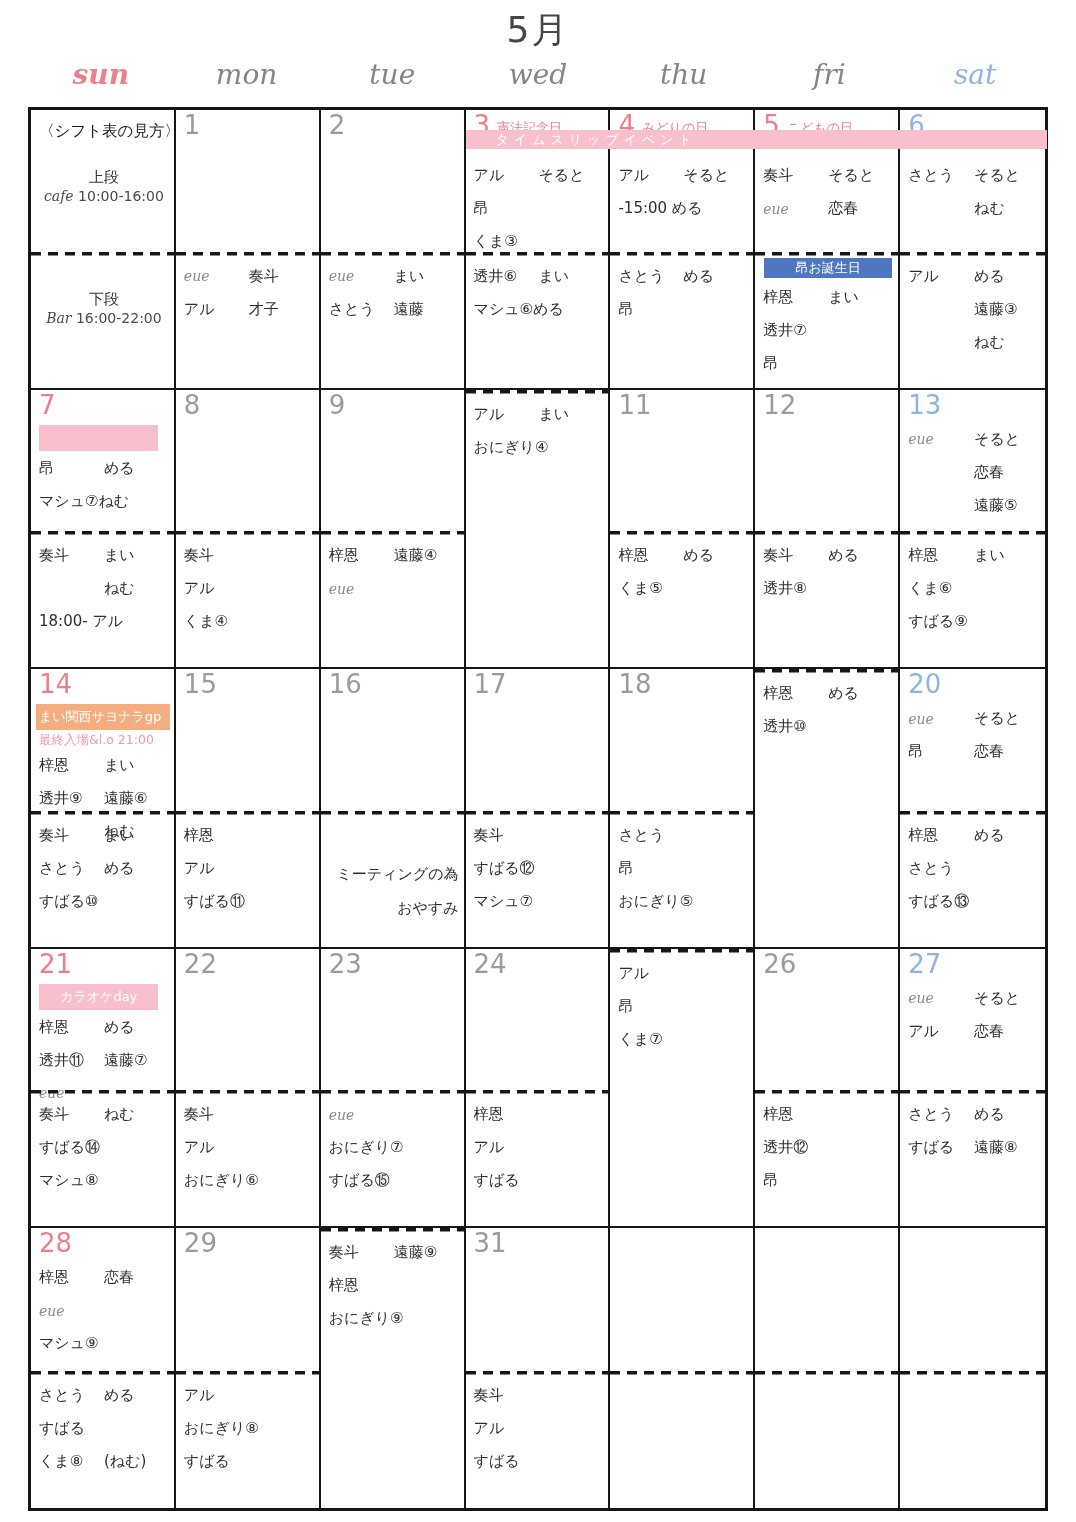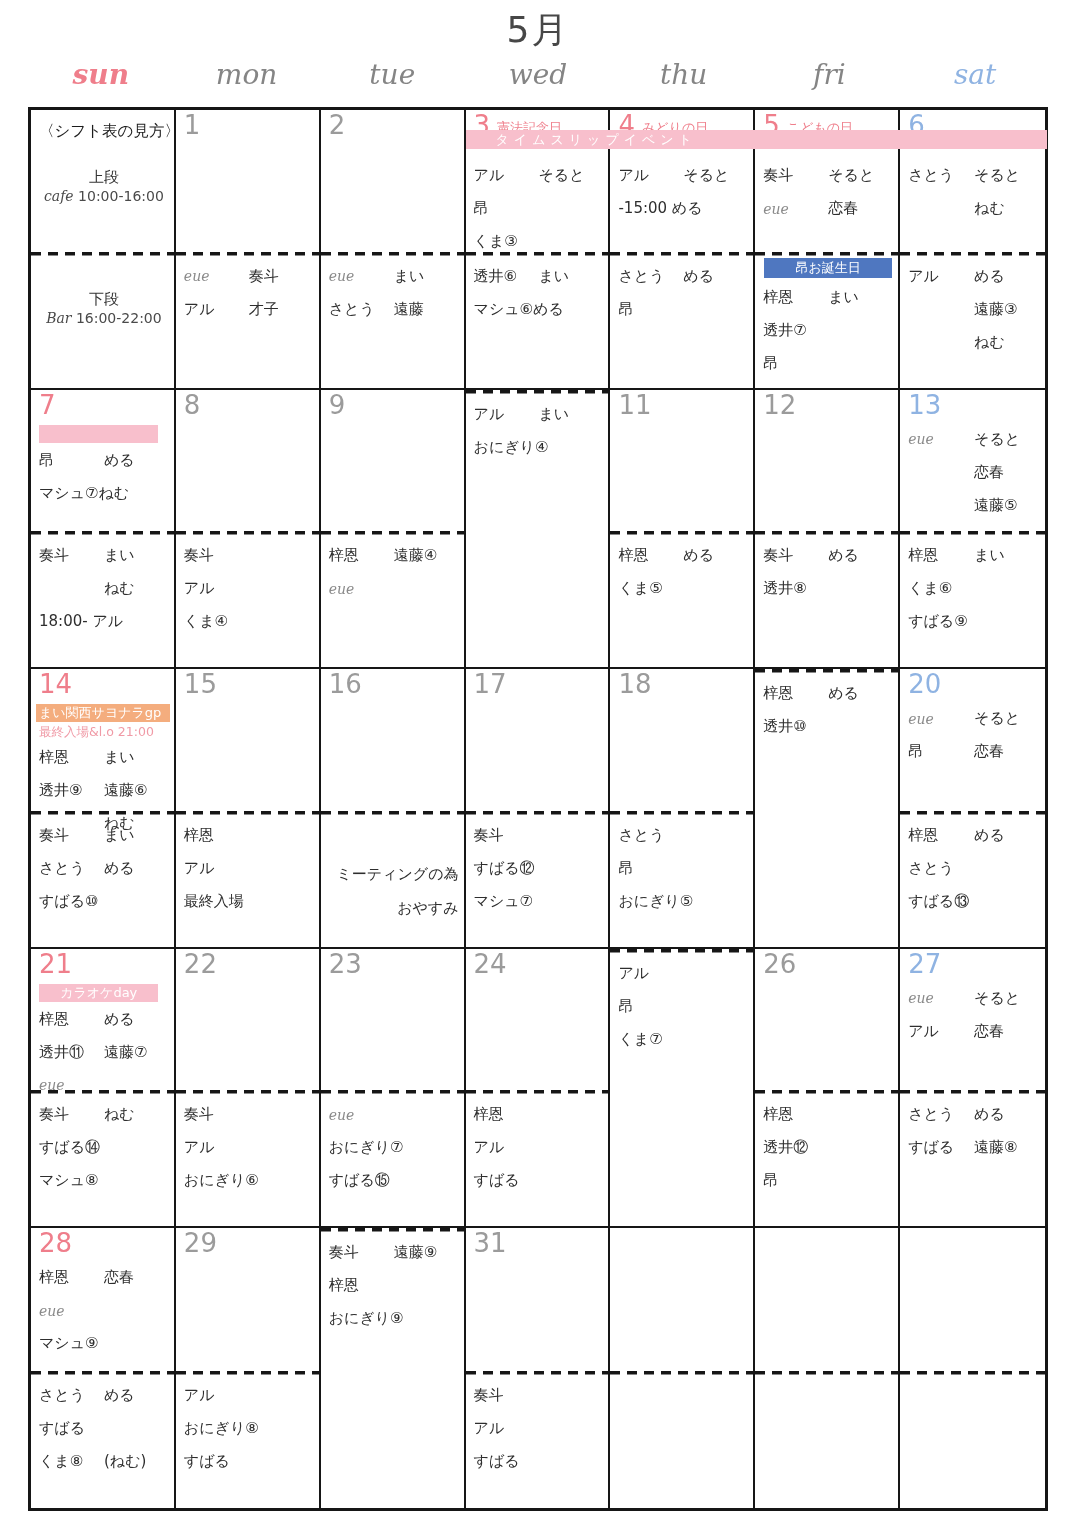--- a/index.html
+++ b/index.html
@@ -30,21 +30,21 @@
   .dnum.r{color:var(--accent-pink,#ef7e8b);}
   .dnum.b{color:var(--sat-blue,#8fb3e2);}
   .holiday{font-size:13px;color:var(--accent-pink,#ef7e8b);margin-top:7px;white-space:nowrap;}
   .lines{font-size:15px;color:#2e2e2e;}
   .lines.pad{margin-top:16px;}
   .line{display:flex;align-items:center;height:33px;}
   .line .l{flex:0 0 50%;white-space:nowrap;}
   .line .r{flex:1;white-space:nowrap;}
   .hand{font-family:"DejaVu Serif",serif;font-style:italic;}
   .eue{color:#8a8a8a;font-size:14px;}
-  .cbanner{height:18px;display:flex;align-items:center;color:#fff;font-size:13px;
+  .cbanner{height:26px;display:flex;align-items:center;color:#fff;font-size:13px;
            margin:2px 0 1px 0;white-space:nowrap;overflow:hidden;}
   .cbanner.pink{background:var(--banner-pink,#f8bfcc);justify-content:center;width:92%;}
   .cbanner.orange{background:var(--banner-orange,#f4ad7e);justify-content:flex-start;
                   padding-left:3px;width:101%;margin-left:-3px;}
   .note{font-size:12.5px;color:#f09aa6;height:18px;line-height:18px;white-space:nowrap;}
   .bbanner{height:20px;margin:6px 1px 3px 1px;background:var(--banner-blue,#4f77c0);
            color:#fff;font-size:13px;display:flex;align-items:center;justify-content:center;}
   .center-note{margin-top:46px;text-align:right;font-size:15px;line-height:34px;color:#2e2e2e;}
   .event-banner{position:absolute;top:20px;left:calc(300% / 7);right:-2px;height:19px;
                 background:var(--banner-pink,#f8bfcc);color:#fff;font-size:13px;
@@ -494,21 +494,21 @@
             <div class="lines">
               <div class="line">
                 <span class="l">梓恩</span>
                 <span class="r"></span>
               </div>
               <div class="line">
                 <span class="l">アル</span>
                 <span class="r"></span>
               </div>
               <div class="line">
-                <span class="l">最終入場</span>
+                <span class="l">すばる⑪</span>
                 <span class="r"></span>
               </div>
             </div>
           </div>
         </div>
       </div>
       <div class="cell">
         <div class="sec cafe">
           <div class="daterow">
             <span class="dnum">16</span>

